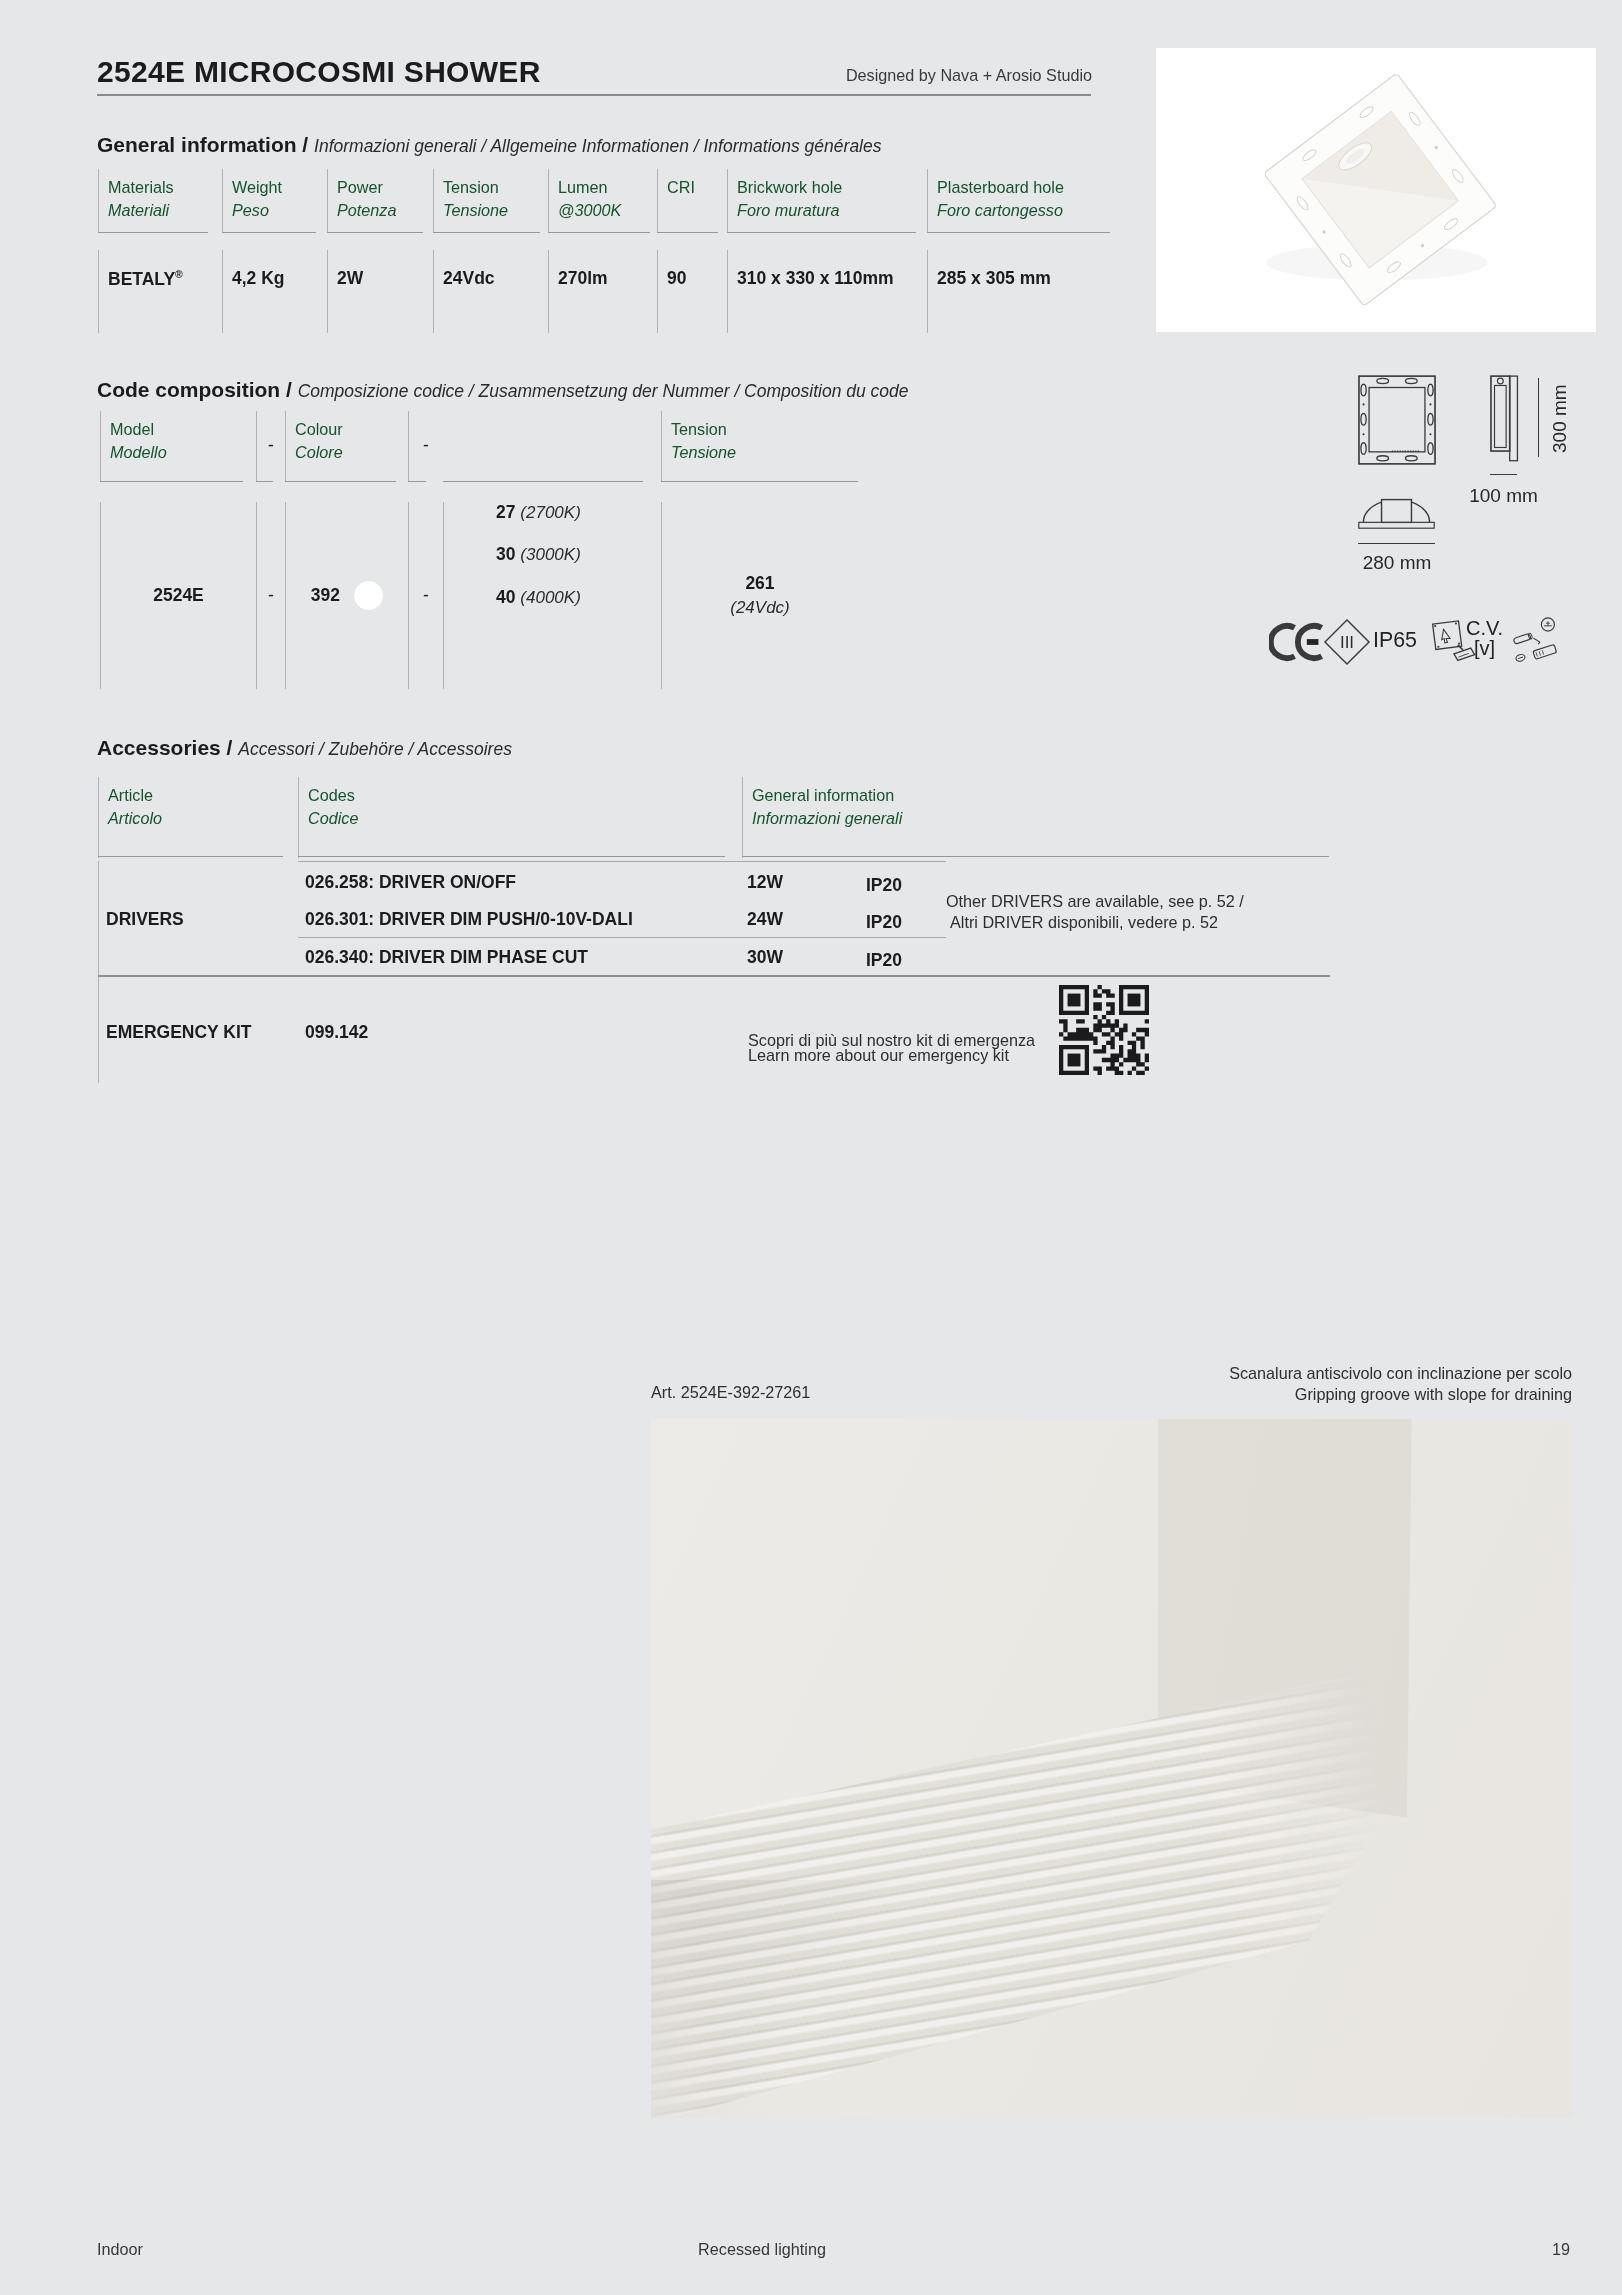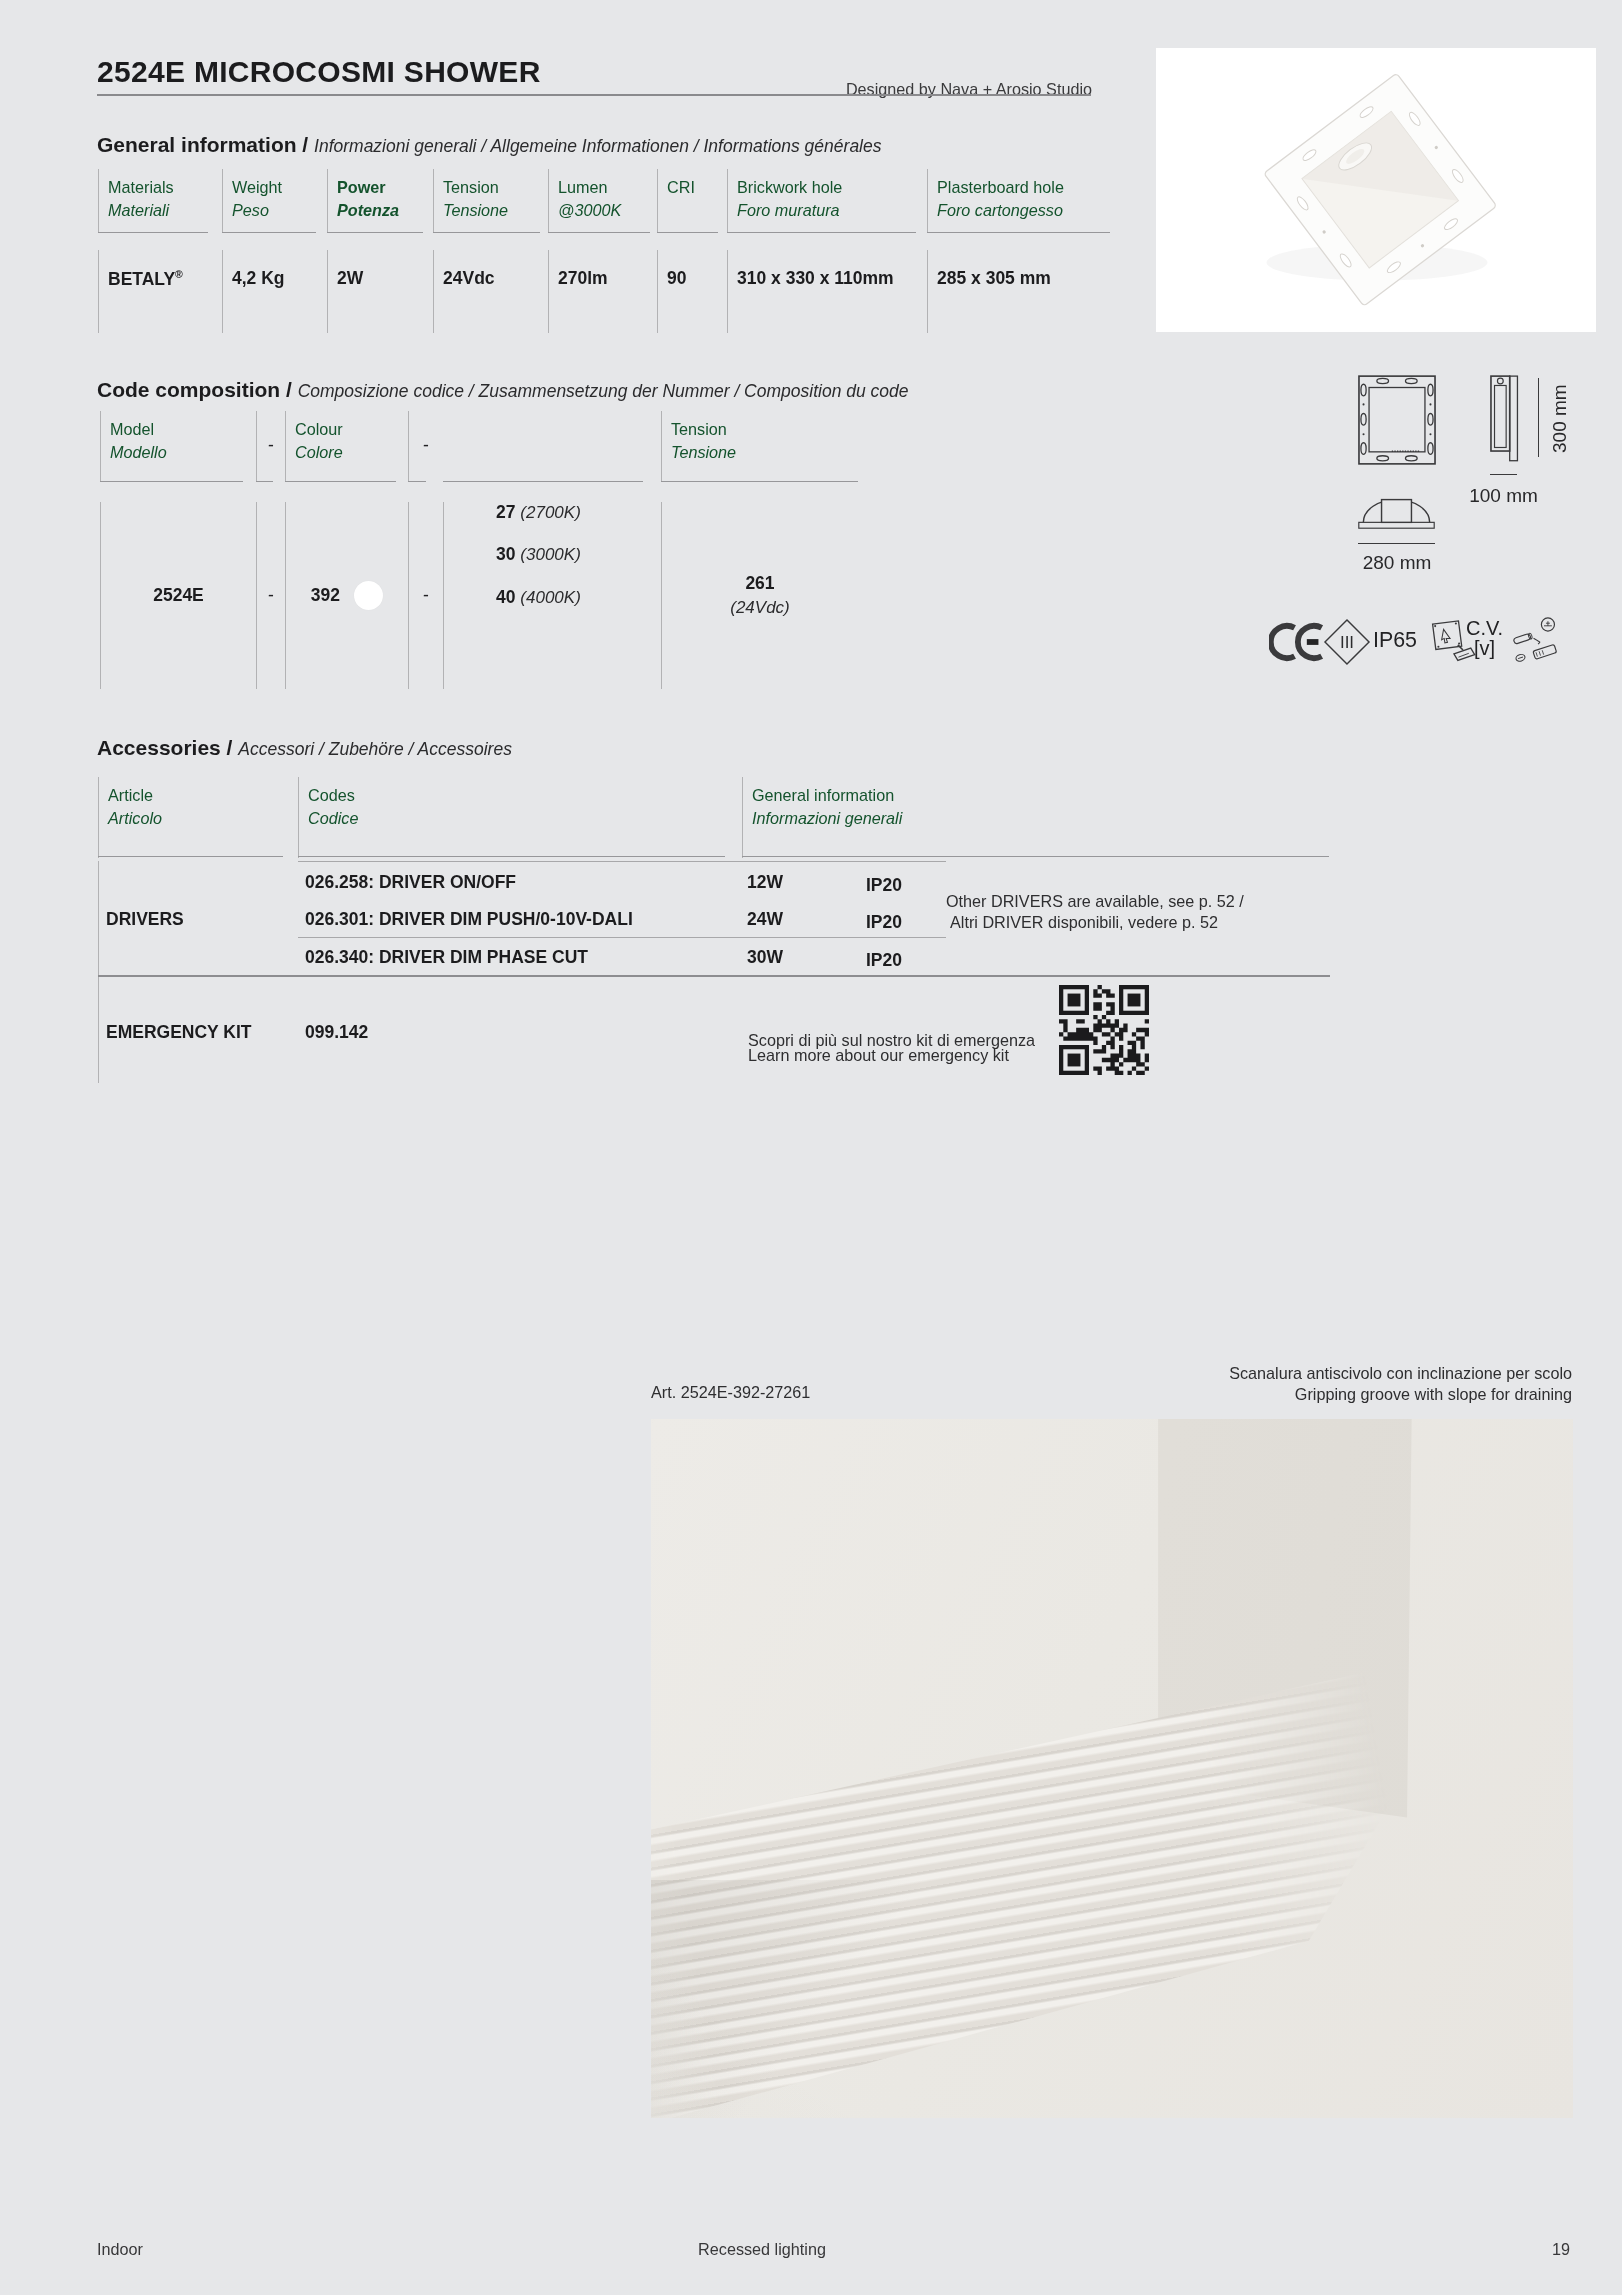--- a/index.html
+++ b/index.html
@@ -45,21 +45,21 @@
   .photo .vig{position:absolute;inset:0;background:radial-gradient(130% 130% at 68% 38%,rgba(0,0,0,0) 58%,rgba(110,104,94,0.06) 100%);}
   svg .ln{stroke:#3a3a3c;fill:none;}
   svg text{font-family:"Liberation Sans",sans-serif;}
 </style>
 </head>
 <body>
 
 <div class="page">
 
   <div class="abs title" style="left:97px;top:55px;">2524E MICROCOSMI SHOWER</div>
-  <div class="abs designed" style="right:531px;top:80px;margin-left:44px;">Designed by Nava + Arosio Studio</div>
+  <div class="abs designed" style="right:531px;top:66px;margin-left:44px;">Designed by Nava + Arosio Studio</div>
   <div class="abs hrule" style="left:97px;top:94px;width:994px;"></div>
 
   <div class="abs" style="left:1156px;top:48px;width:440px;height:284px;background:#ffffff;">
     <svg width="440" height="284" viewBox="0 0 677 437">
       <ellipse cx="340" cy="330" rx="170" ry="28" fill="rgba(80,78,72,0.05)"></ellipse>
       <g transform="translate(345,218) rotate(-37)">
         <rect x="-128" y="-128" width="256" height="256" rx="6" fill="#fcfcfb" stroke="#dbd8d4" stroke-width="2"></rect>
         <rect x="-86" y="-86" width="172" height="172" fill="#f5f3ef" stroke="#e3e0db" stroke-width="1.5"></rect>
         <polygon points="-86,-86 86,-86 86,86" fill="#ebe8e3" opacity="0.65"></polygon>
         <g transform="translate(0,-64)">
@@ -88,21 +88,21 @@
   <div class="abs" style="left:97px;top:133px;">
     <span class="sec-b">General information / </span><span class="sec-i">Informazioni generali / Allgemeine Informationen / Informations générales</span>
   </div>
 
   <div class="abs cell" style="left:98px;top:169px;width:124px;height:64px;">
     <div class="th"><span>Materials</span><br><span class="it">Materiali</span></div>
     </div>
   <div class="abs cell" style="left:222px;top:169px;width:105px;height:64px;">
     <div class="th"><span>Weight</span><br><span class="it">Peso</span></div>
     </div>
-  <div class="abs cell" style="left:327px;top:169px;width:106px;height:64px;font-weight:bold;">
+  <div class="abs cell" style="left:327px;top:169px;width:106px;height:64px;">
     <div class="th"><span>Power</span><br><span class="it">Potenza</span></div>
     </div>
   <div class="abs cell" style="left:433px;top:169px;width:115px;height:64px;">
     <div class="th"><span>Tension</span><br><span class="it">Tensione</span></div>
     </div>
   <div class="abs cell" style="left:548px;top:169px;width:109px;height:64px;">
     <div class="th"><span>Lumen</span><br><span class="it">@3000K</span></div>
     </div>
   <div class="abs cell" style="left:657px;top:169px;width:70px;height:64px;">
     <div class="th"><span>CRI</span></div>

